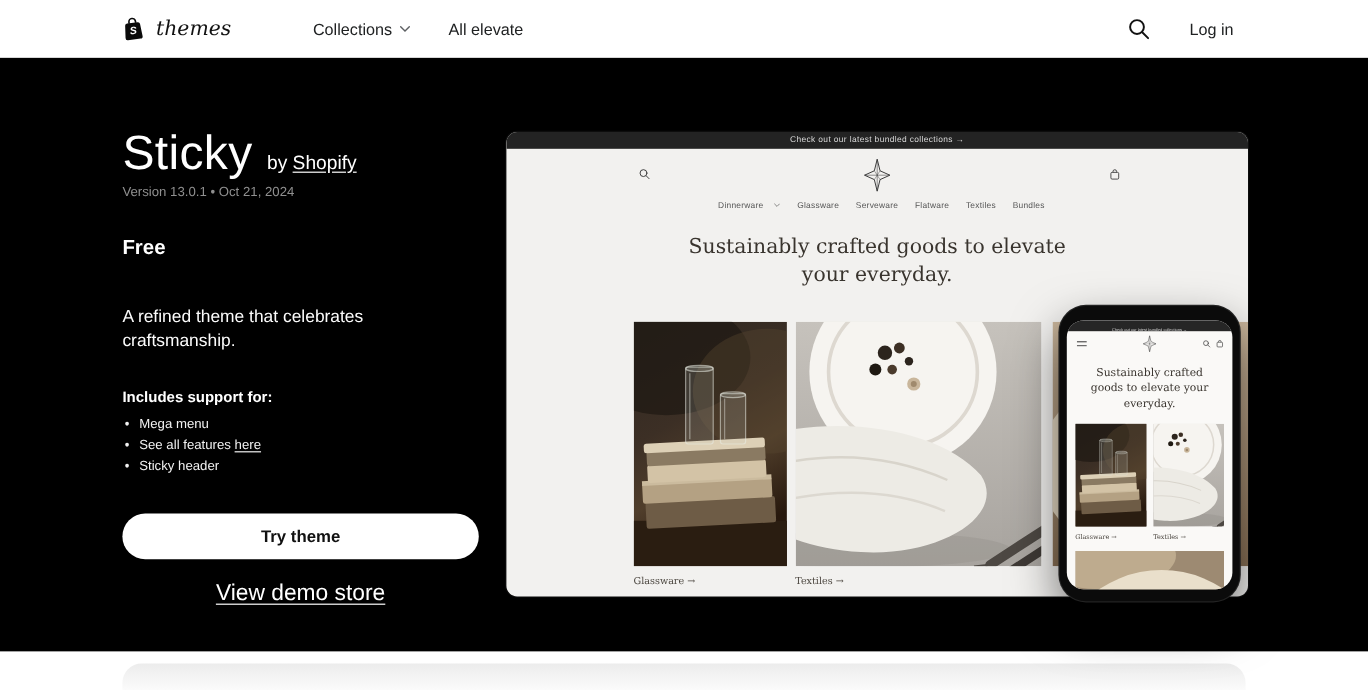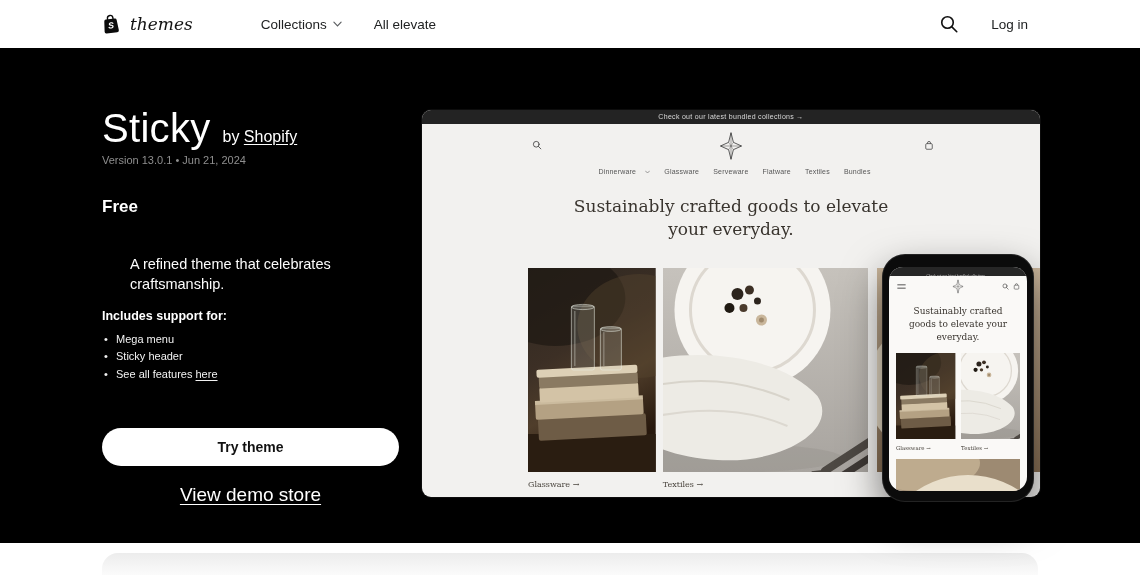--- a/index.html
+++ b/index.html
@@ -25,27 +25,27 @@
   
   .hero { position:absolute; top:48px; left:0; width:1140px; height:495px; background:#000; }
 
   .info { position:absolute; left:102px; top:58px; width:297px; color:#fff; }
   .title-row { display:flex; align-items:baseline; gap:12px; }
   .craft { margin:0; font-size:40px; font-weight:500; letter-spacing:.3px; line-height:1.1; }
   .byline { font-size:16px; color:#fff; }
   .byline a { color:#fff; text-decoration:underline; text-underline-offset:2px; cursor:pointer; }
   .version { margin-top:4px; font-size:11px; color:#8f8f8f; }
   .price { margin-top:31px; font-size:17px; font-weight:700; }
-  .desc { margin-top:37px; font-size:14.5px; line-height:1.4; color:#fcfcfc;margin-left:28px; }
-  .sup-h { margin-top:14px; font-size:12.5px; font-weight:700; }
+  .desc { margin-top:37px; font-size:14.5px; line-height:1.4; color:#fcfcfc; }
+  .sup-h { margin-top:29px; font-size:12.5px; font-weight:700; }
   .sup-list { margin:8px 0 0; padding:0; list-style:none; font-size:11px; line-height:1.62; color:#f2f2f2; }
   .sup-list li { position:relative; padding-left:14px; }
   .sup-list li::before { content:"•"; position:absolute; left:2px; }
   .sup-list a { color:#f2f2f2; text-decoration:underline; text-underline-offset:2px; cursor:pointer; }
-  .try-btn { display:block; margin-top:44px; width:297px; height:38px; border:none; border-radius:19px;
+  .try-btn { display:block; margin-top:29px; width:297px; height:38px; border:none; border-radius:19px;
              background:#fff; color:#111; font-size:14px; font-weight:600; font-family:inherit; cursor:pointer; }
   .demo { display:block; margin-top:18px; width:297px; text-align:center; color:#fff; font-size:19px;
           text-decoration:underline; text-underline-offset:3px; cursor:pointer; }
 
   
   .preview { position:absolute; left:422px; top:62px; width:618px; height:387px;
              background:#f2f1ef; border-radius:9px; overflow:hidden;
              box-shadow:0 0 0 1px rgba(255,255,255,.05); }
   .pv-announce { height:14px; background:#232323; color:#d9d9d9; font-size:7px; line-height:14px;
                  text-align:center; letter-spacing:.3px; }
@@ -258,28 +258,28 @@
 <section class="hero">
 
   <div class="info">
     <div class="title-row">
       <h1 class="craft">Sticky</h1>
       <span class="byline">
         <span>by</span>
         <a>Shopify</a>
       </span>
     </div>
-    <div class="version">Version 13.0.1 • Jun 21, 2024</div>
+    <div class="version">Version 13.0.1 • Oct 21, 2024</div>
     <div class="price">Free</div>
     <div class="desc">A refined theme that celebrates craftsmanship.</div>
     <div class="sup-h">Includes support for:</div>
     <ul class="sup-list">
       <li>Mega menu</li>
+      <li><span>See all features </span><a>here</a></li>
       <li>Sticky header</li>
-      <li><span>See all features </span><a>here</a></li>
     </ul>
     <button class="try-btn">Try theme</button>
     <a class="demo">View demo store</a>
   </div>
 
   <div class="preview">
     <div class="pv-announce">Check out our latest bundled collections →</div>
     <div class="pv-header">
       <svg class="pv-search">
           <use href="#sym-search"></use>

